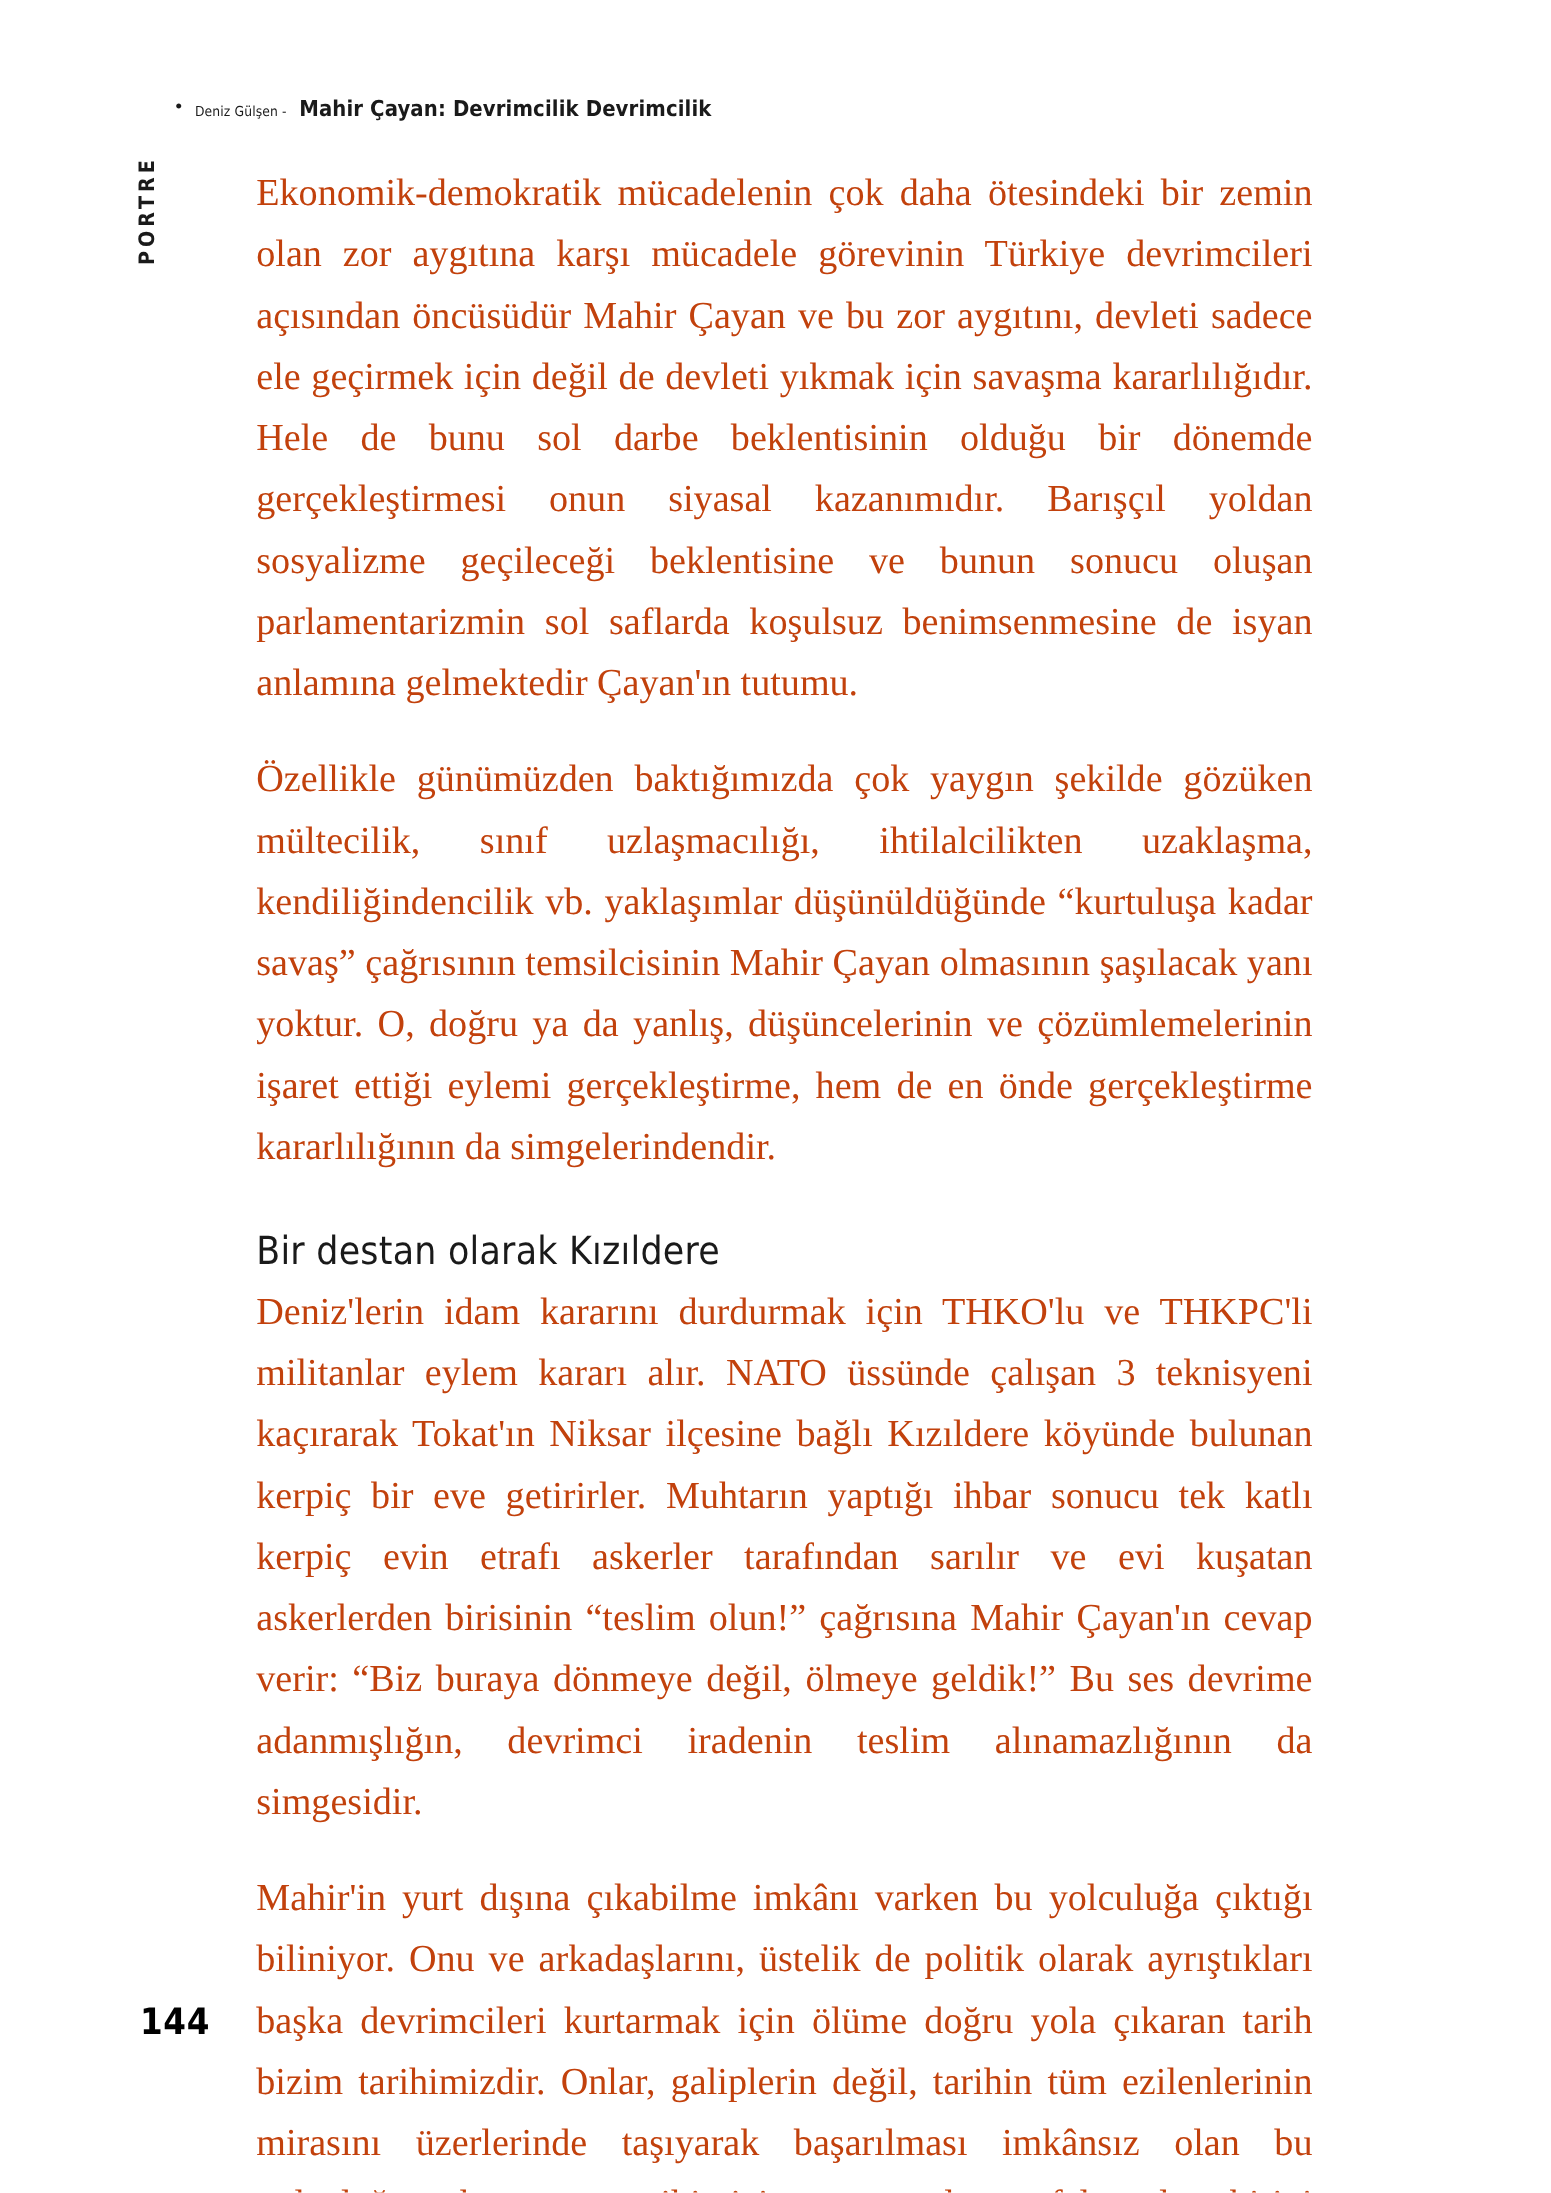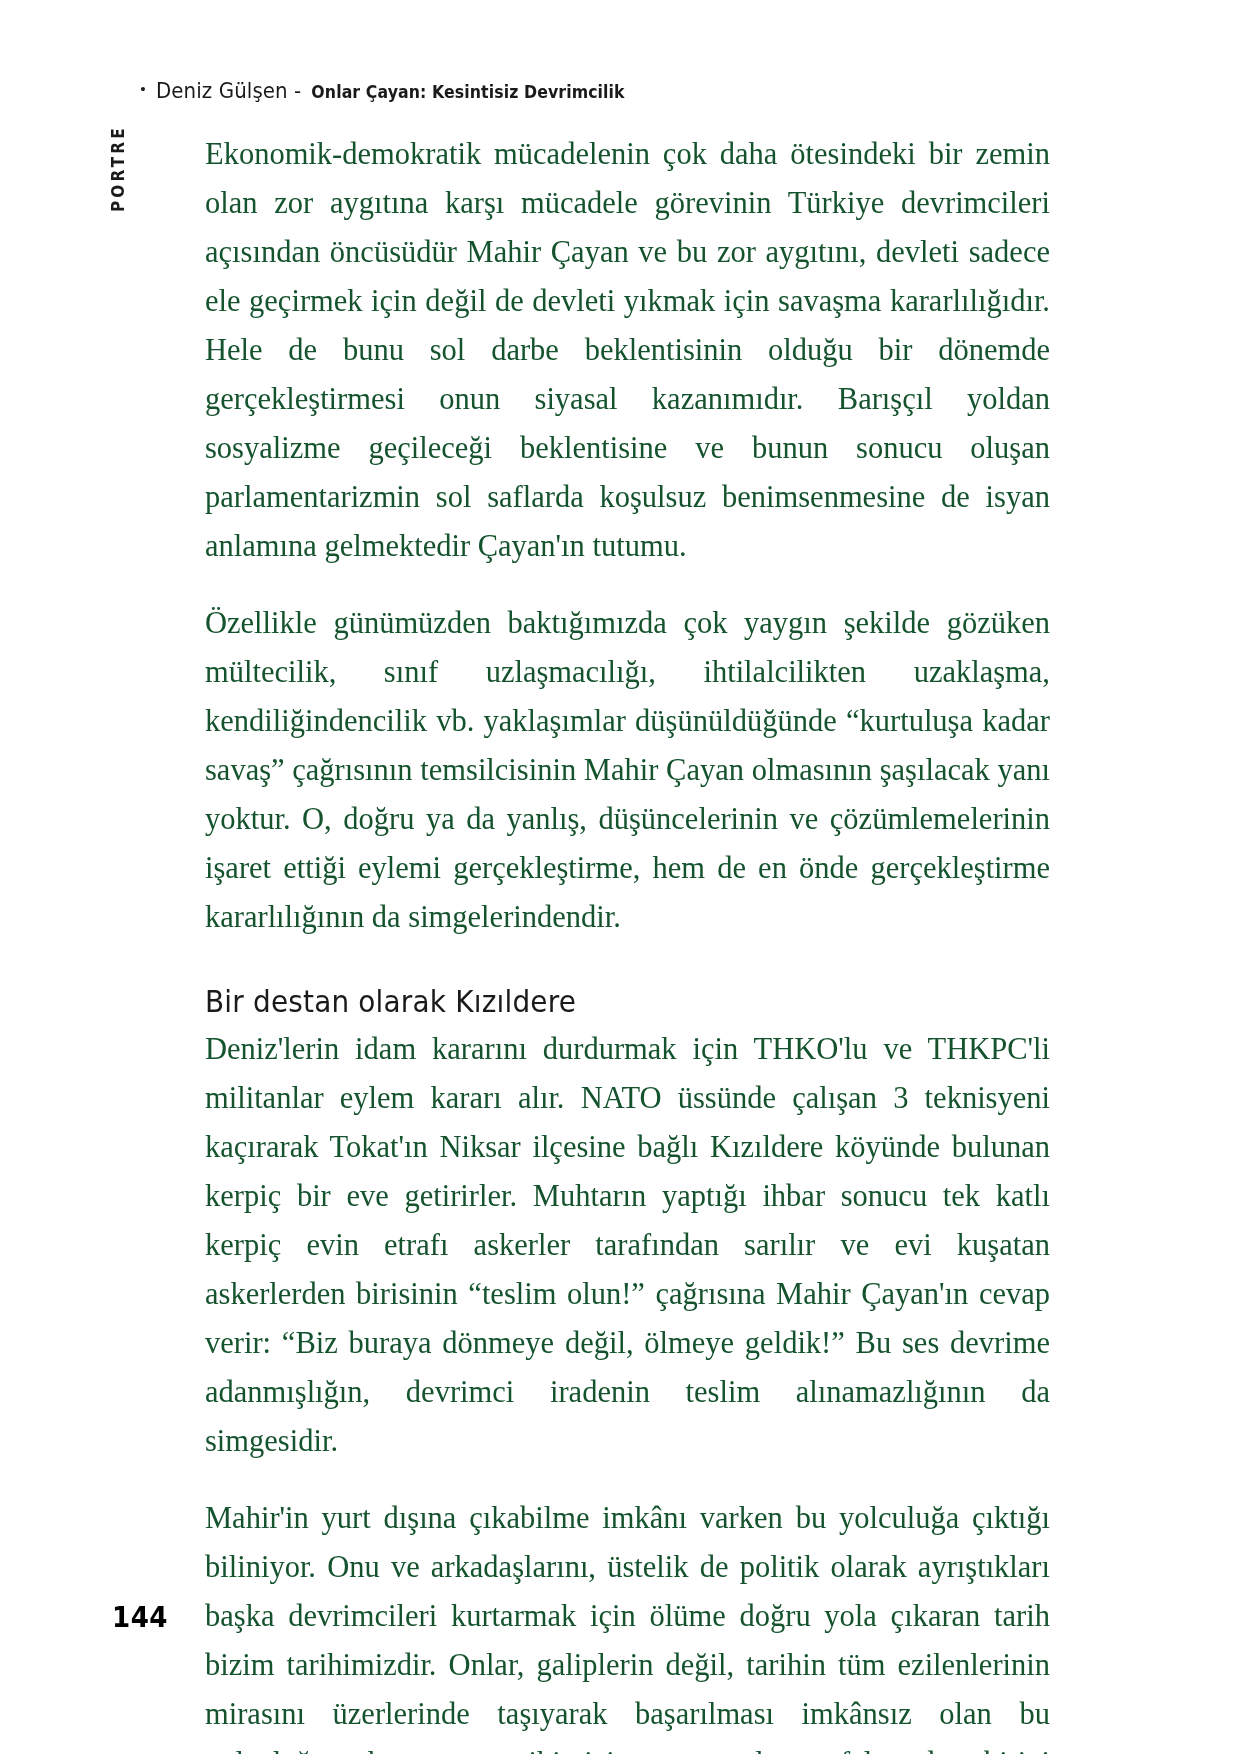--- a/index.html
+++ b/index.html
@@ -28,21 +28,21 @@
   }
   .rh-bullet {
     font-size: 17px;
     line-height: 1;
     color: #1a1a1a;
     position: relative;
     top: -3px;
   }
   .rh-author {
     font-family: "DejaVu Sans Condensed", "Liberation Sans", sans-serif;
-    font-size: 22px;
+    font-size: 11px;
     letter-spacing: 0.1px;
     color: #1a1a1a;
   }
   .rh-title {
     font-family: "DejaVu Sans Condensed", "Liberation Sans", sans-serif;
     font-size: 17.5px;
     font-weight: bold;
     letter-spacing: 0.1px;
     color: #1a1a1a;
   }
@@ -71,21 +71,21 @@
     width: 845px;
   }
   .column p {
     margin: 0 0 28px 0;
     font-family: "Liberation Serif", serif;
     font-size: 30.5px;
     line-height: 49px;
     text-align: justify;
     text-justify: inter-word;
     hyphens: none;
-    color: #14532d;
+    color: #c2410c;
   }
   .column p:last-child {
     margin-bottom: 0;
   }
 
   h2.subhead {
     margin: 40px 0 4px 0;
     font-family: "DejaVu Sans Condensed", "Liberation Sans", sans-serif;
     font-size: 31px;
     font-weight: normal;
@@ -105,21 +105,21 @@
     color: #000000;
     letter-spacing: 0.5px;
   }
 </style>
 </head>
 <body>
 
 <div class="running-head">
   <span class="rh-bullet">•</span>
   <span class="rh-author">Deniz Gülşen - </span>
-  <span class="rh-title">Onlar Çayan: Kesintisiz Devrimcilik</span>
+  <span class="rh-title">Mahir Çayan: Devrimcilik Devrimcilik</span>
 </div>
 
 <div class="side-tag">PORTRE</div>
 
 <div class="column">
   <p>Ekonomik-demokratik mücadelenin çok daha ötesindeki bir zemin olan zor aygıtına karşı mücadele görevinin Türkiye devrimcileri açısından öncüsüdür Mahir Çayan ve bu zor aygıtını, devleti sadece ele geçirmek için değil de devleti yıkmak için savaşma kararlılığıdır. Hele de bunu sol darbe beklentisinin olduğu bir dönemde gerçekleştirmesi onun siyasal kazanımıdır. Barışçıl yoldan sosyalizme geçileceği beklentisine ve bunun sonucu oluşan parlamentarizmin sol saflarda koşulsuz benimsenmesine de isyan anlamına gelmektedir Çayan'ın tutumu.</p>
   <p>Özellikle günümüzden baktığımızda çok yaygın şekilde gözüken mültecilik, sınıf uzlaşmacılığı, ihtilalcilikten uzaklaşma, kendiliğindencilik vb. yaklaşımlar düşünüldüğünde “kurtuluşa kadar savaş” çağrısının temsilcisinin Mahir Çayan olmasının şaşılacak yanı yoktur. O, doğru ya da yanlış, düşüncelerinin ve çözümlemelerinin işaret ettiği eylemi gerçekleştirme, hem de en önde gerçekleştirme kararlılığının da simgelerindendir.</p>
   <h2 class="subhead">Bir destan olarak Kızıldere</h2>
   <p>Deniz'lerin idam kararını durdurmak için THKO'lu ve THKPC'li militanlar eylem kararı alır. NATO üssünde çalışan 3 teknisyeni kaçırarak Tokat'ın Niksar ilçesine bağlı Kızıldere köyünde bulunan kerpiç bir eve getirirler. Muhtarın yaptığı ihbar sonucu tek katlı kerpiç evin etrafı askerler tarafından sarılır ve evi kuşatan askerlerden birisinin “teslim olun!” çağrısına Mahir Çayan'ın cevap verir: “Biz buraya dönmeye değil, ölmeye geldik!” Bu ses devrime adanmışlığın, devrimci iradenin teslim alınamazlığının da simgesidir.</p>
   <p>Mahir'in yurt dışına çıkabilme imkânı varken bu yolculuğa çıktığı biliniyor. Onu ve arkadaşlarını, üstelik de politik olarak ayrıştıkları başka devrimcileri kurtarmak için ölüme doğru yola çıkaran tarih bizim tarihimizdir. Onlar, galiplerin değil, tarihin tüm ezilenlerinin mirasını üzerlerinde taşıyarak başarılması imkânsız olan bu yolculuğa çıkmış ve tarihimizin en onurlu sayfalarından birini yazmışlardır.</p>

